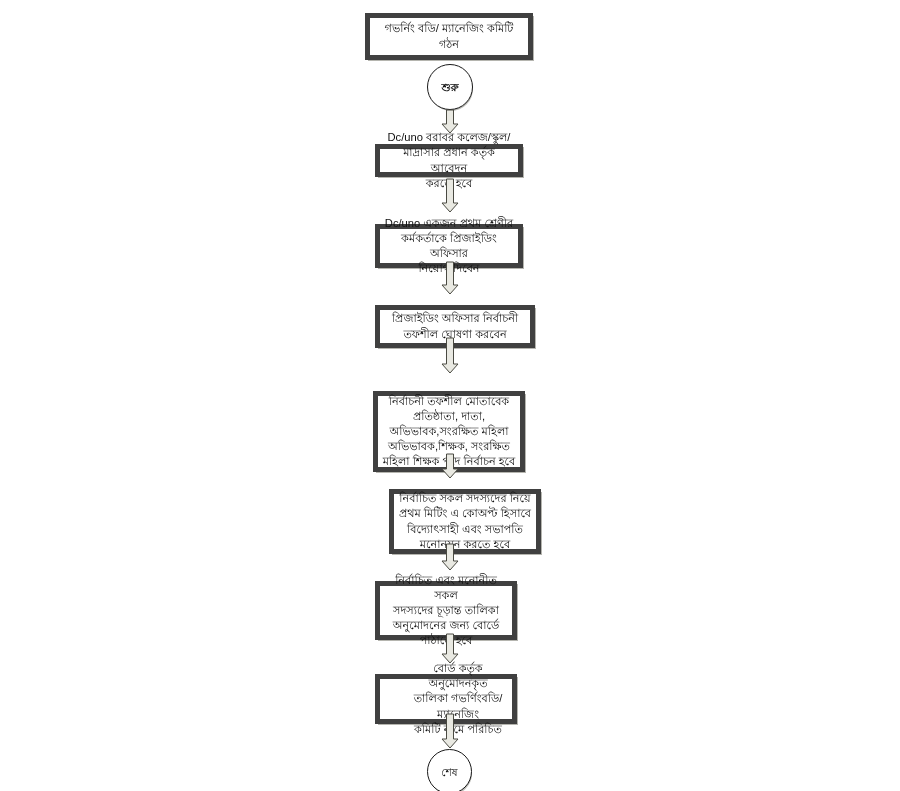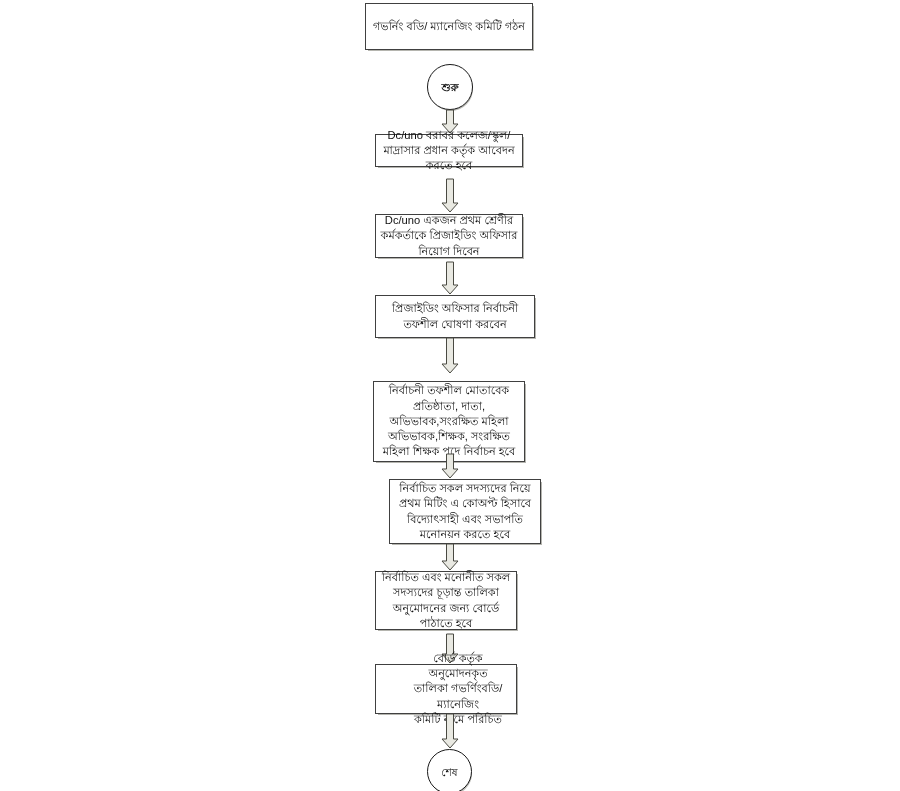--- a/index.html
+++ b/index.html
@@ -28,22 +28,23 @@
     position: absolute;
     box-sizing: border-box;
     background: #ffffff;
     display: flex;
     align-items: center;
     justify-content: center;
     text-align: center;
   }
 
   .box {
-    border: 1px solid #404040;
+    border: 5px solid #404040;
     box-shadow: 2px 2px 0 -1px rgba(120,120,110,0.55);
+    margin-top: 10px;
   }
 
   .box .node-text {
     display: block;
     width: 100%;
     padding: 0 4px;
     box-sizing: border-box;
     font-size: 11.2px;
     line-height: 15.2px;
     color: #111111;

